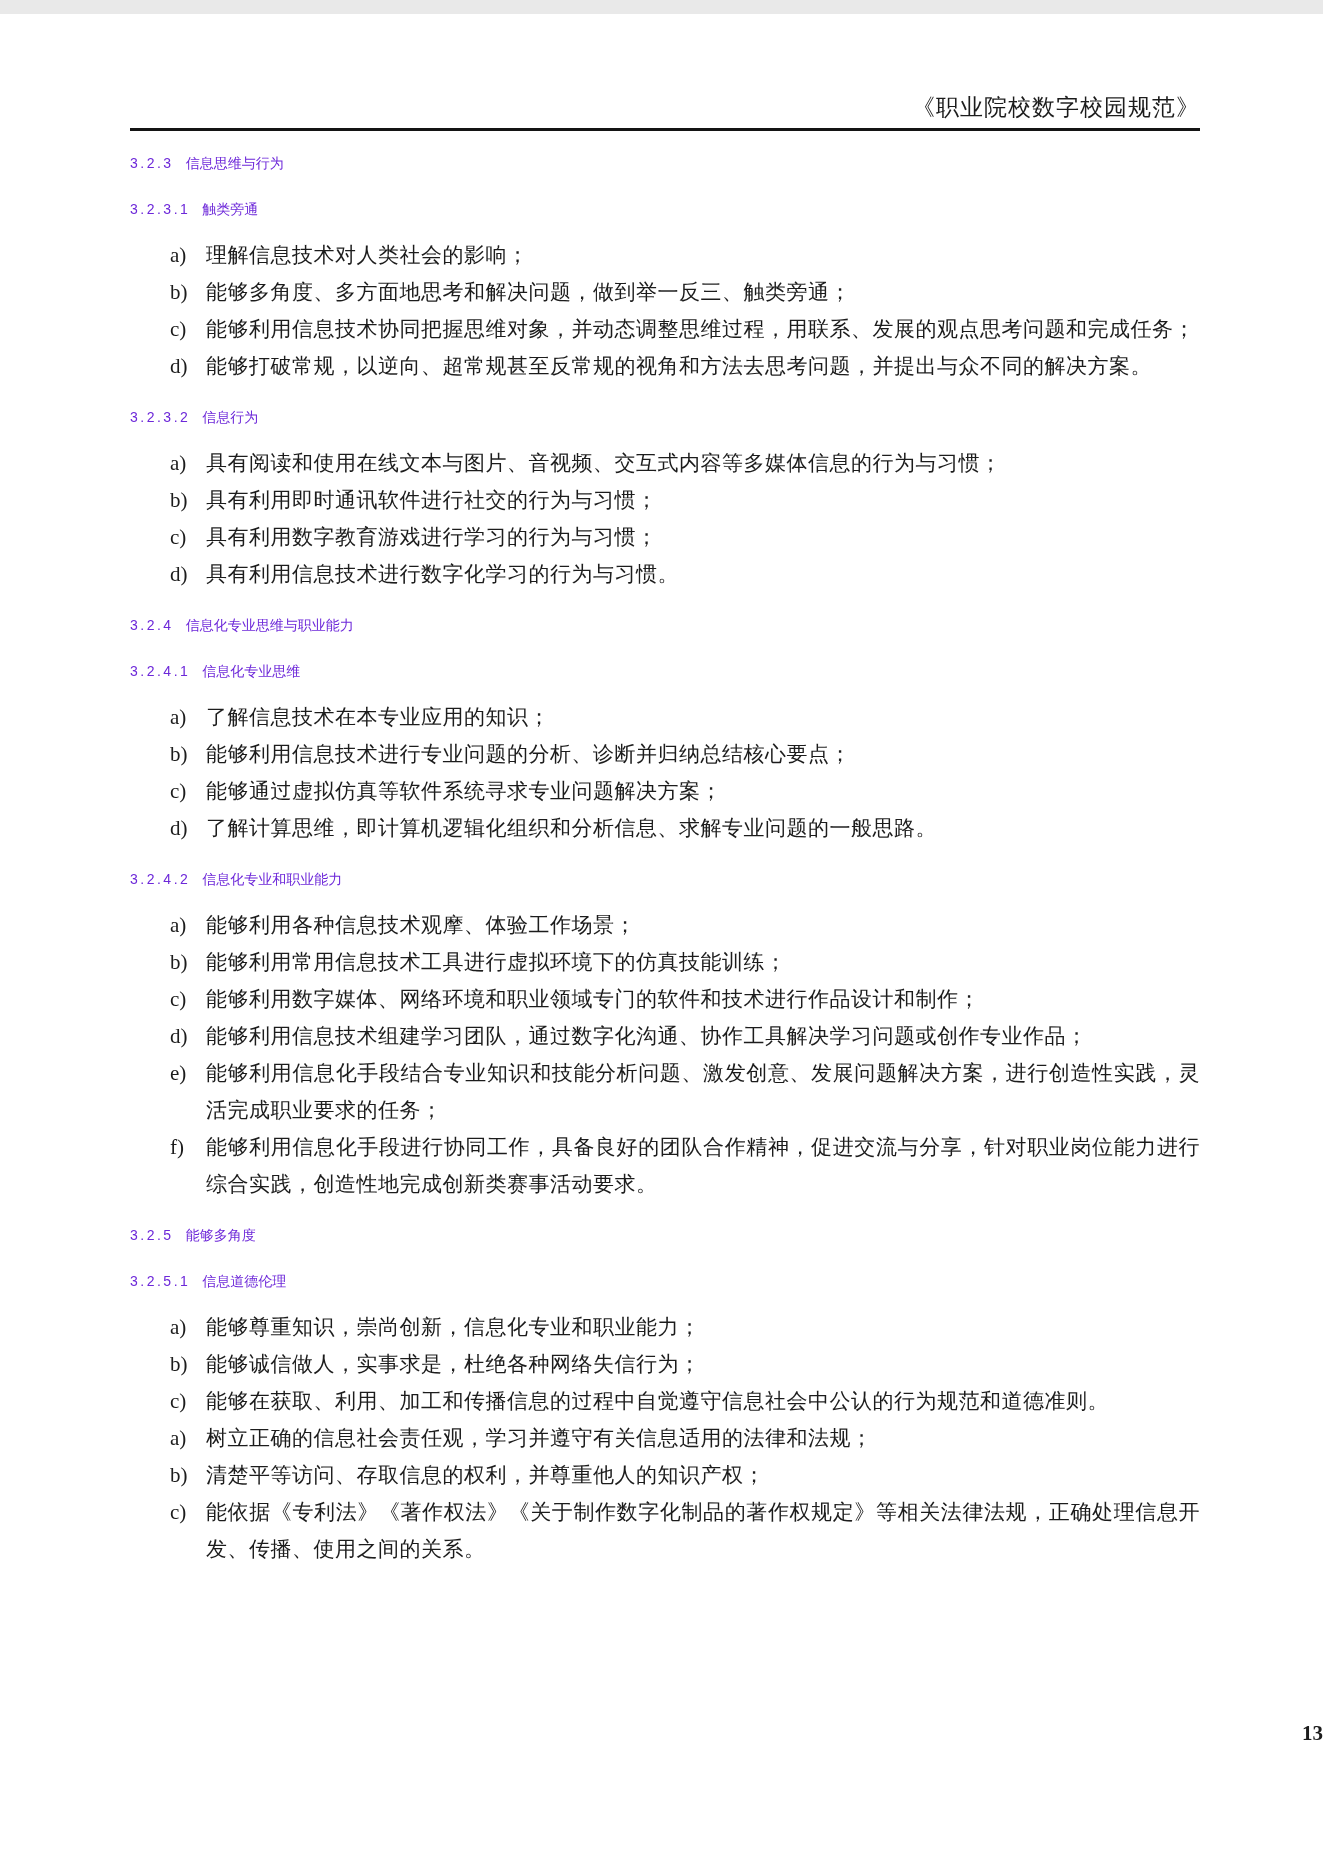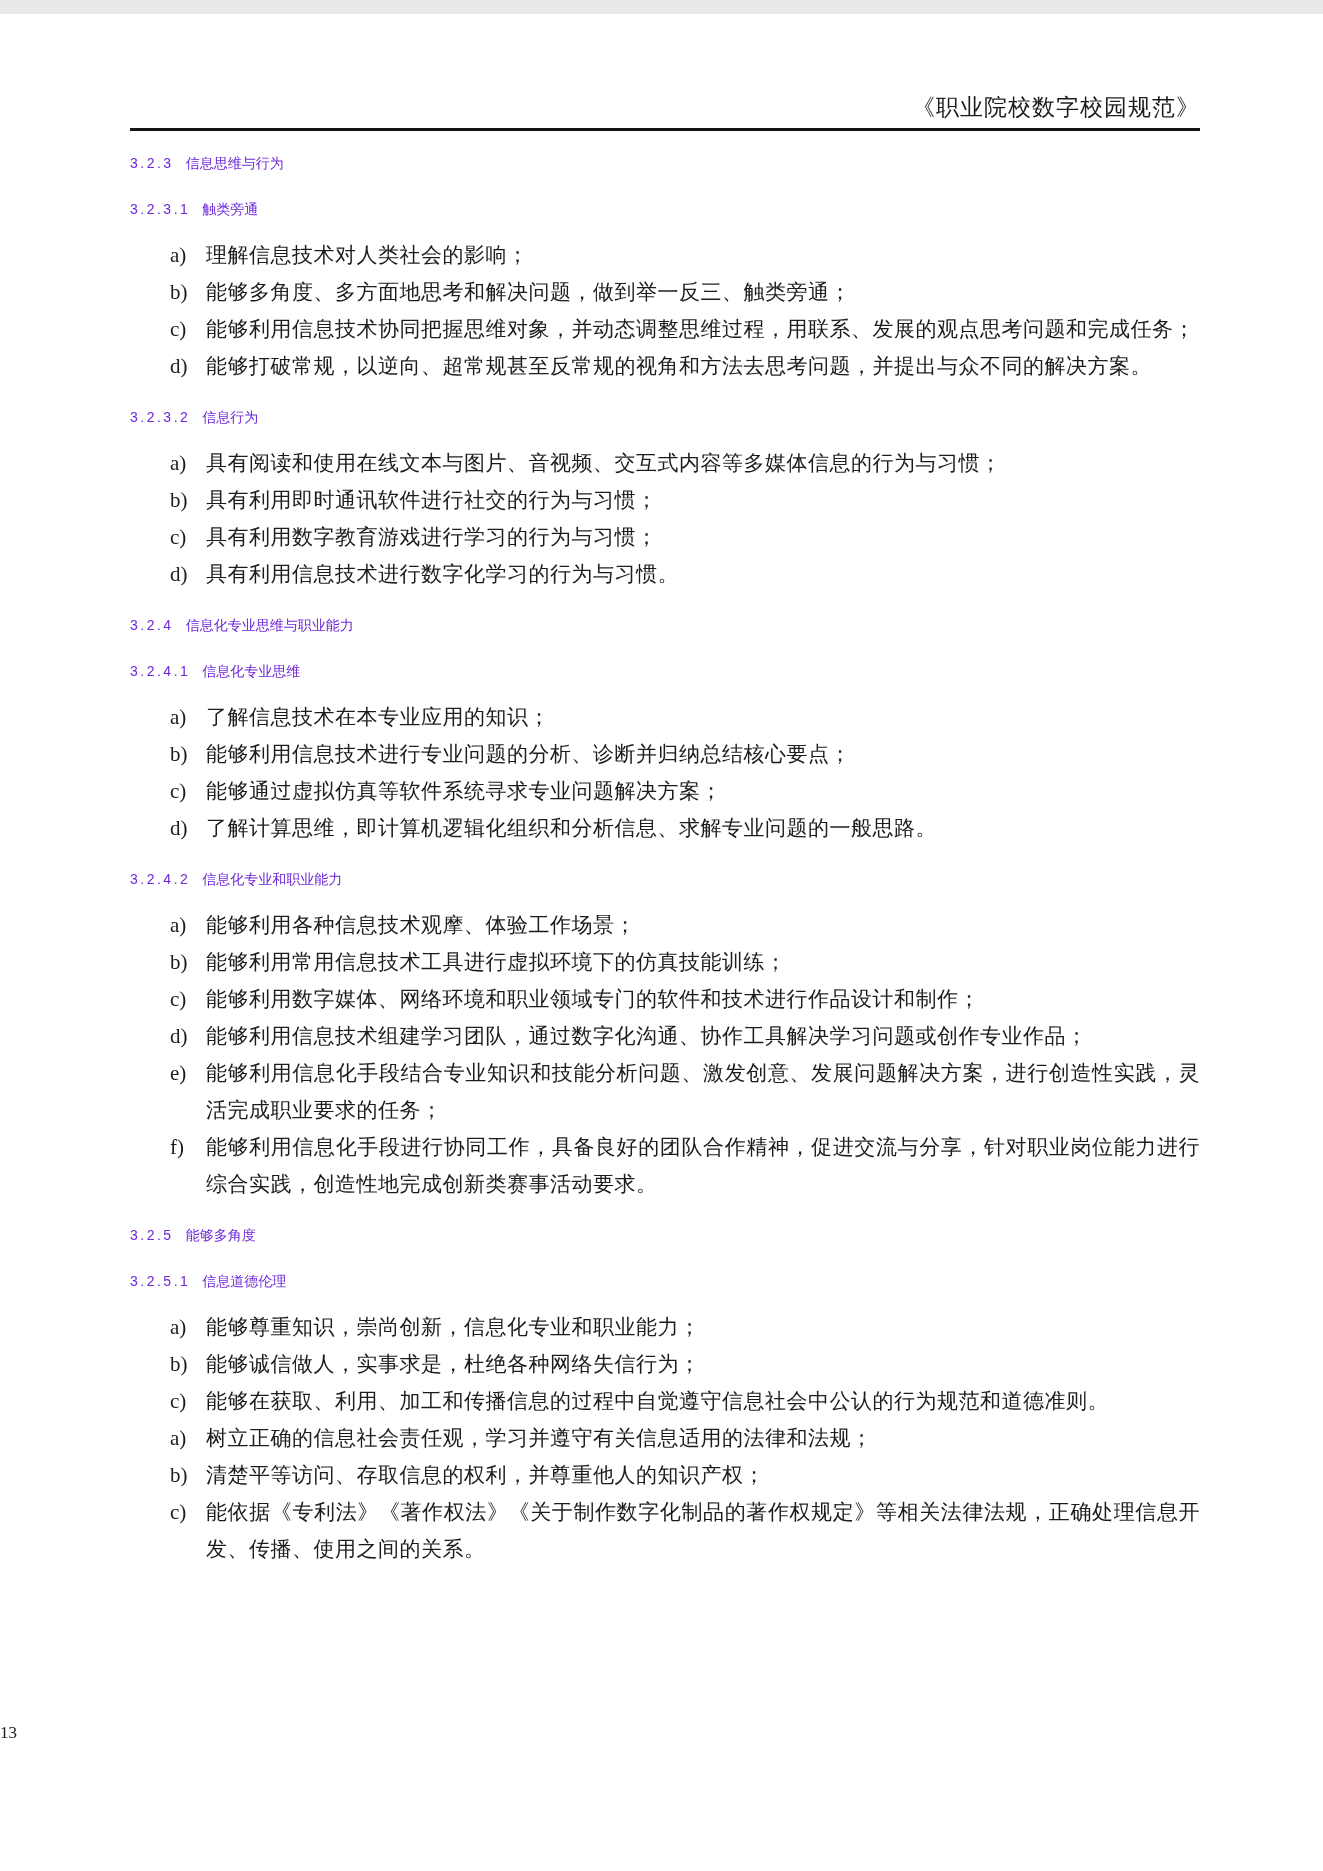--- a/index.html
+++ b/index.html
@@ -56,23 +56,24 @@
   .clause-text {
     flex: 1 1 auto;
     text-align: justify;
     letter-spacing: 0.5px;
   }
   .footer {
     position: absolute;
     top: 1706px;
     left: 0;
     width: 100%;
-    text-align: left;
-    font-size: 17px;
+    text-align: right;
+    font-size: 21px;
     line-height: 26px;
+    font-weight: bold;
   }
 </style>
 </head>
 <body>
 
 <div class="page">
   <div class="header">
     <span class="header-title">《职业院校数字校园规范》</span>
   </div>
   <div class="header-rule"></div>

